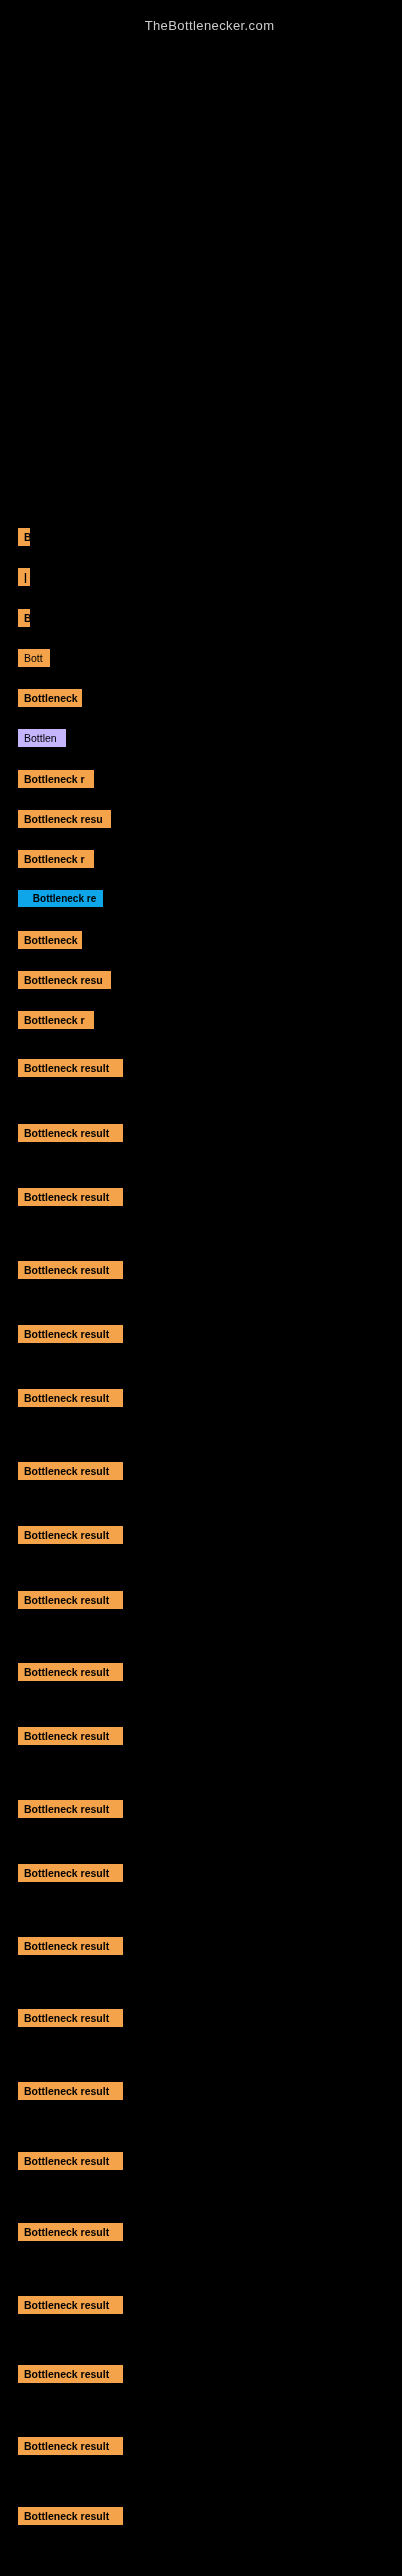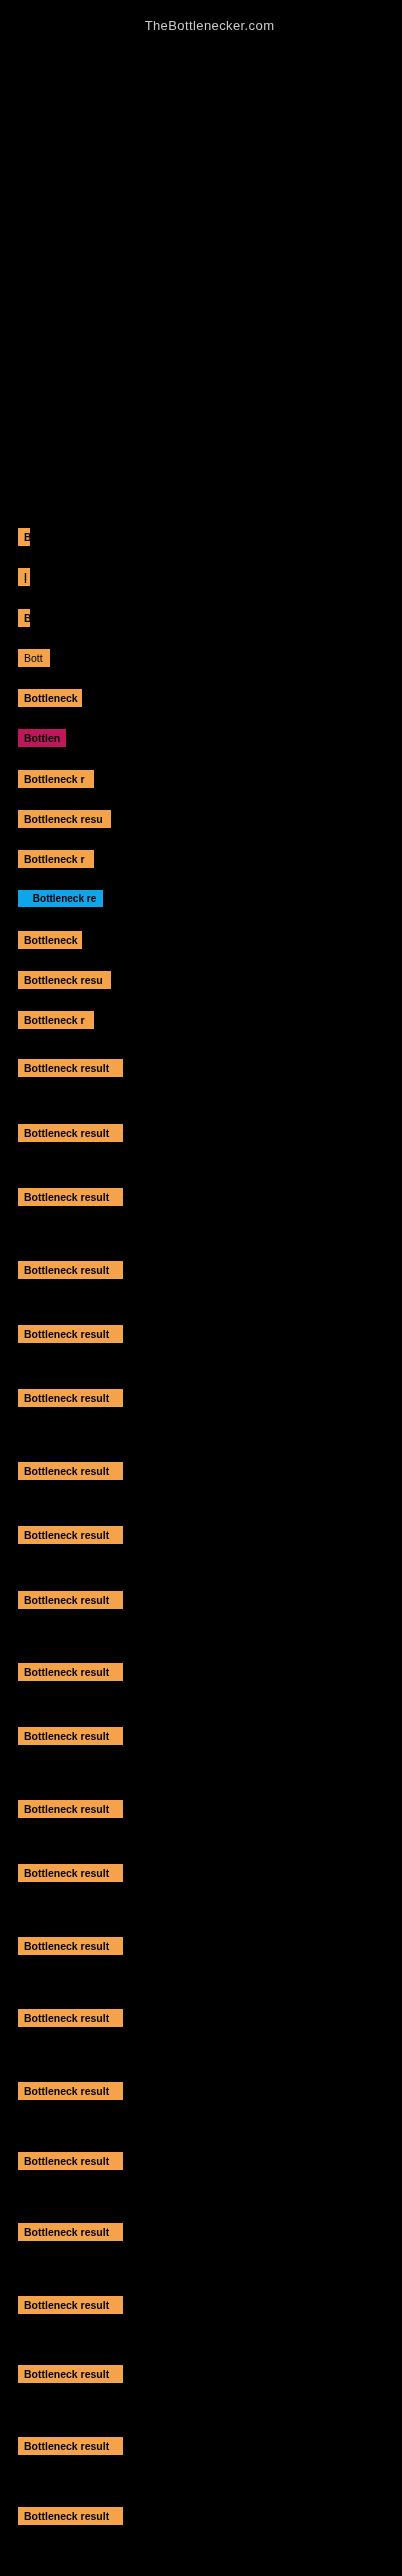--- a/index.html
+++ b/index.html
@@ -27,21 +27,21 @@
 <body>
 
 <span class="site-title" style="display:block;">TheBottlenecker.com</span>
 
 <div id="items-container" style="position: relative; width: 100%; height: 2576px;">
 <div style="position: absolute; top: 483px; left: 1.6px; background-color: rgb(245, 163, 74); color: rgb(0, 0, 0); font-size: 10.5px; font-weight: bold; padding: 3.2px 6.4px; display: inline-block; white-space: nowrap; overflow: hidden; width: 11.3px; max-width: 11.3px;">B</div>
     <div style="position: absolute; top: 523px; left: 1.6px; background-color: rgb(245, 163, 74); color: rgb(0, 0, 0); font-size: 10.5px; font-weight: bold; padding: 3.2px 6.4px; display: inline-block; white-space: nowrap; overflow: hidden; width: 8px; max-width: 8px;">|</div>
     <div style="position: absolute; top: 564px; left: 1.6px; background-color: rgb(245, 163, 74); color: rgb(0, 0, 0); font-size: 10.5px; font-weight: bold; padding: 3.2px 6.4px; display: inline-block; white-space: nowrap; overflow: hidden; width: 11.3px; max-width: 11.3px;">B</div>
     <div style="position: absolute; top: 604px; left: 1.6px; background-color: rgb(245, 163, 74); color: rgb(0, 0, 0); font-size: 10.5px; font-weight: normal; padding: 3.2px 6.4px; display: inline-block; white-space: nowrap; overflow: hidden; width: 32px; max-width: 32px;">Bott</div>
     <div style="position: absolute; top: 644px; left: 1.6px; background-color: rgb(245, 163, 74); color: rgb(0, 0, 0); font-size: 10.5px; font-weight: bold; padding: 3.2px 6.4px; display: inline-block; white-space: nowrap; overflow: hidden; width: 64px; max-width: 64px;">Bottleneck</div>
-    <div style="position: absolute; top: 684px; left: 1.6px; background-color: #be185d; color: rgb(0, 0, 0); font-size: 10.5px; font-weight: bold; padding: 3.2px 6.4px; display: inline-block; white-space: nowrap; overflow: hidden; width: 48px; max-width: 48px;">Bottlen</div>
+    <div style="position: absolute; top: 684px; left: 1.6px; background-color: #c4b5fd; color: rgb(0, 0, 0); font-size: 10.5px; font-weight: normal; padding: 3.2px 6.4px; display: inline-block; white-space: nowrap; overflow: hidden; width: 48px; max-width: 48px;">Bottlen</div>
     <div style="position: absolute; top: 725px; left: 1.6px; background-color: rgb(245, 163, 74); color: rgb(0, 0, 0); font-size: 10.5px; font-weight: bold; padding: 3.2px 6.4px; display: inline-block; white-space: nowrap; overflow: hidden; width: 76px; max-width: 76px;">Bottleneck r</div>
     <div style="position: absolute; top: 765px; left: 1.6px; background-color: rgb(245, 163, 74); color: rgb(0, 0, 0); font-size: 10.5px; font-weight: bold; padding: 3.2px 6.4px; display: inline-block; white-space: nowrap; overflow: hidden; width: 93px; max-width: 93px;">Bottleneck resu</div>
     <div style="position: absolute; top: 805px; left: 1.6px; background-color: rgb(245, 163, 74); color: rgb(0, 0, 0); font-size: 10.5px; font-weight: bold; padding: 3.2px 6.4px; display: inline-block; white-space: nowrap; overflow: hidden; width: 76px; max-width: 76px;">Bottleneck r</div>
     <div style="position: absolute; top: 845px; left: 1.6px; background-color: #0ea5e9; color: rgb(0, 0, 0); font-size: 10px; font-weight: bold; padding: 3.2px 6.4px; display: inline-block; white-space: nowrap; overflow: hidden; width: 85px; max-width: 85px; text-align: right;">Bottleneck re</div>
     <div style="position: absolute; top: 886px; left: 1.6px; background-color: rgb(245, 163, 74); color: rgb(0, 0, 0); font-size: 10.5px; font-weight: bold; padding: 3.2px 6.4px; display: inline-block; white-space: nowrap; overflow: hidden; width: 64px; max-width: 64px;">Bottleneck</div>
     <div style="position: absolute; top: 926px; left: 1.6px; background-color: rgb(245, 163, 74); color: rgb(0, 0, 0); font-size: 10.5px; font-weight: bold; padding: 3.2px 6.4px; display: inline-block; white-space: nowrap; overflow: hidden; width: 93px; max-width: 93px;">Bottleneck resu</div>
     <div style="position: absolute; top: 966px; left: 1.6px; background-color: rgb(245, 163, 74); color: rgb(0, 0, 0); font-size: 10.5px; font-weight: bold; padding: 3.2px 6.4px; display: inline-block; white-space: nowrap; overflow: hidden; width: 76px; max-width: 76px;">Bottleneck r</div>
     <div style="position: absolute; top: 1014px; left: 1.6px; background-color: rgb(245, 163, 74); color: rgb(0, 0, 0); font-size: 10.5px; font-weight: bold; padding: 3.2px 6.4px; display: inline-block; white-space: nowrap; overflow: hidden; width: 105px; max-width: 105px;">Bottleneck result</div>
     <div style="position: absolute; top: 1079px; left: 1.6px; background-color: rgb(245, 163, 74); color: rgb(0, 0, 0); font-size: 10.5px; font-weight: bold; padding: 3.2px 6.4px; display: inline-block; white-space: nowrap; overflow: hidden; width: 105px; max-width: 105px;">Bottleneck result</div>
     <div style="position: absolute; top: 1143px; left: 1.6px; background-color: rgb(245, 163, 74); color: rgb(0, 0, 0); font-size: 10.5px; font-weight: bold; padding: 3.2px 6.4px; display: inline-block; white-space: nowrap; overflow: hidden; width: 105px; max-width: 105px;">Bottleneck result</div>

